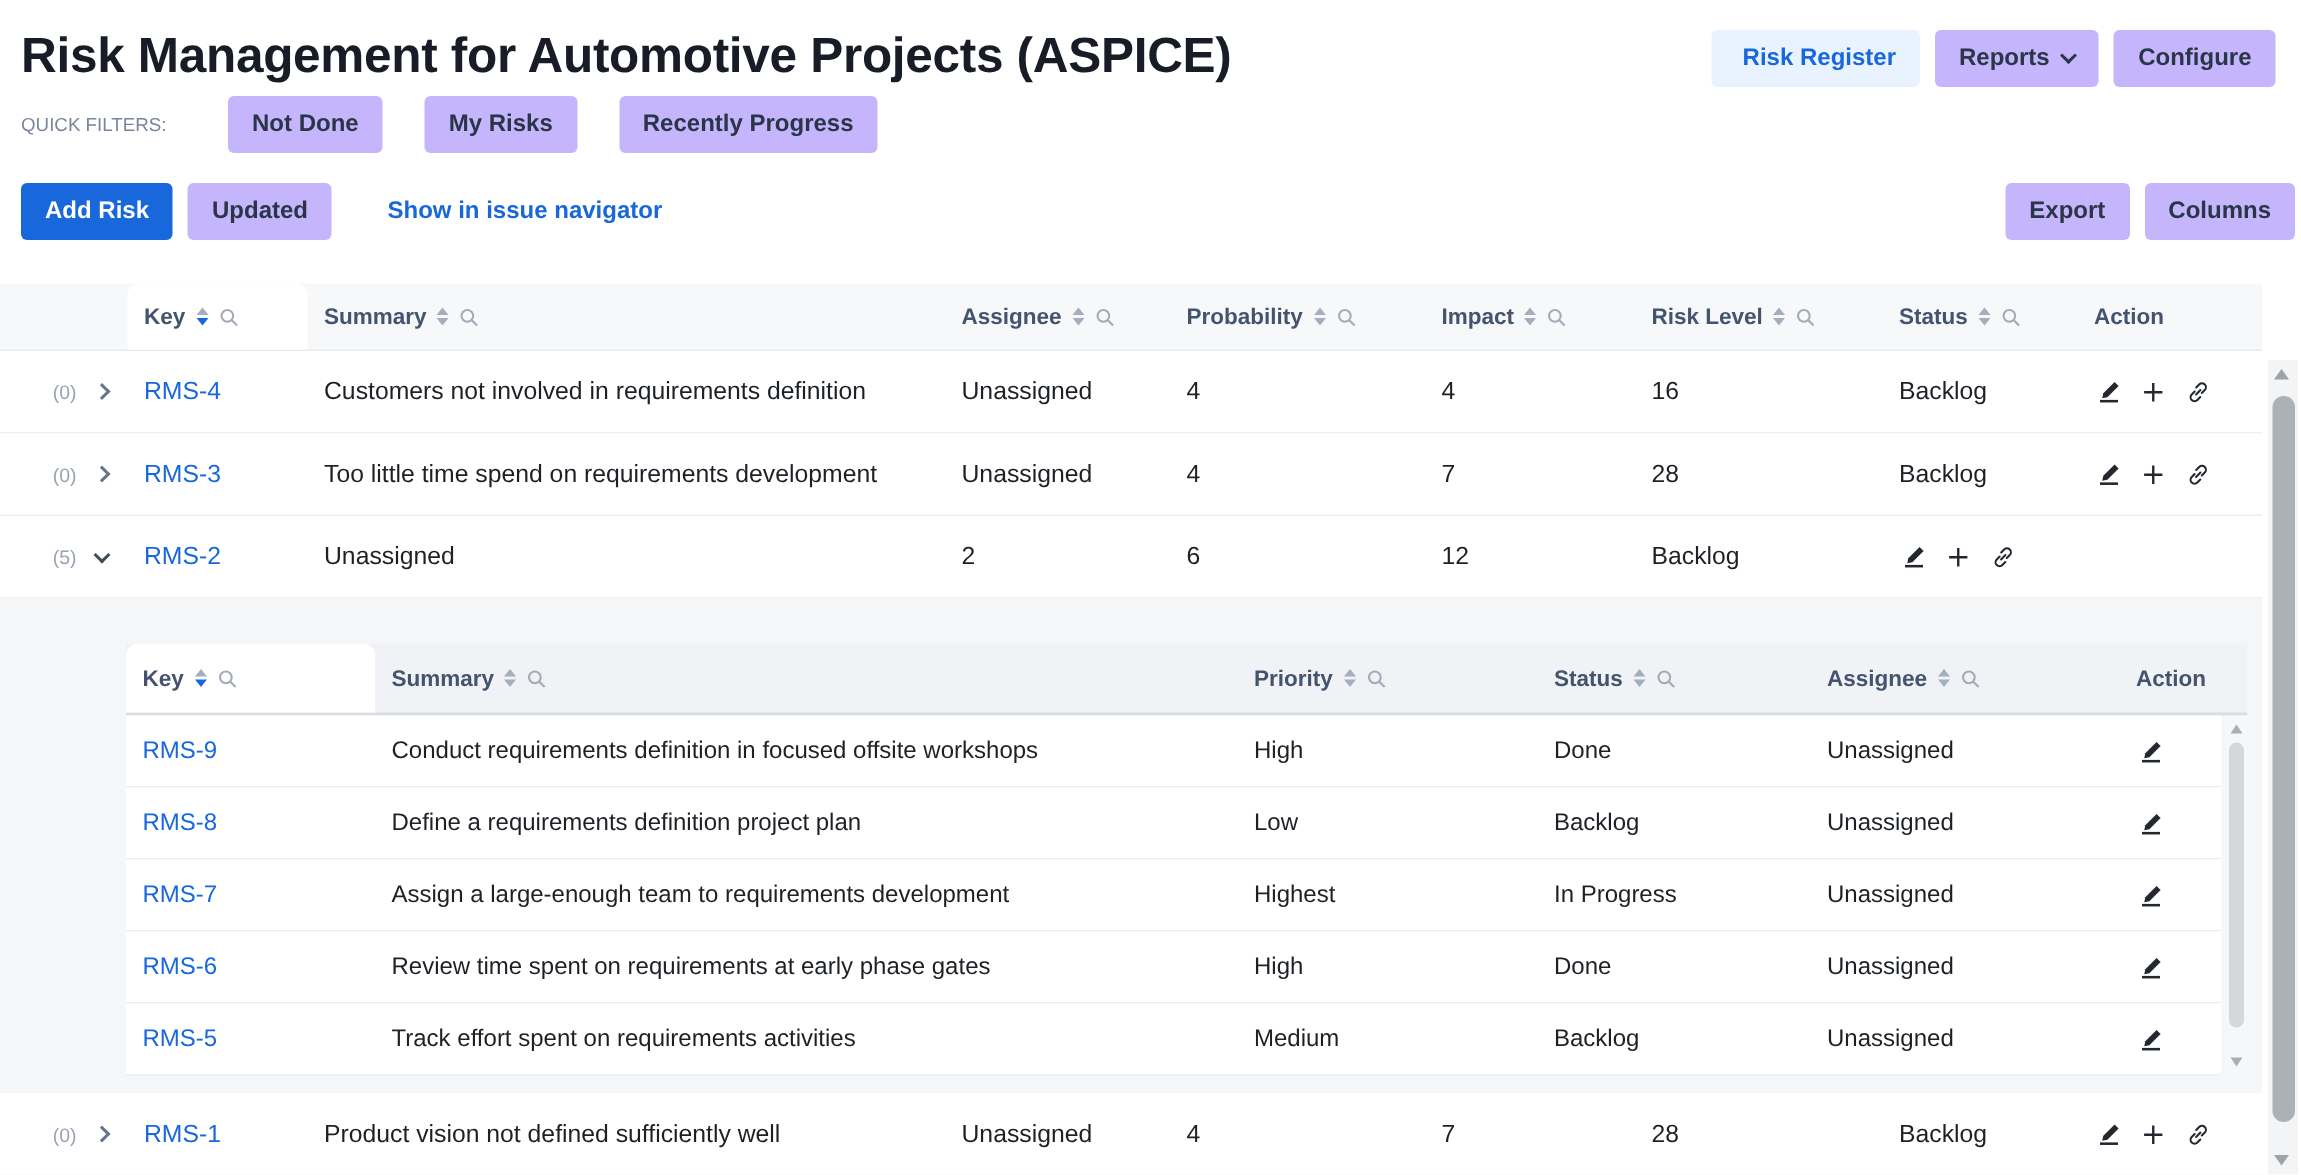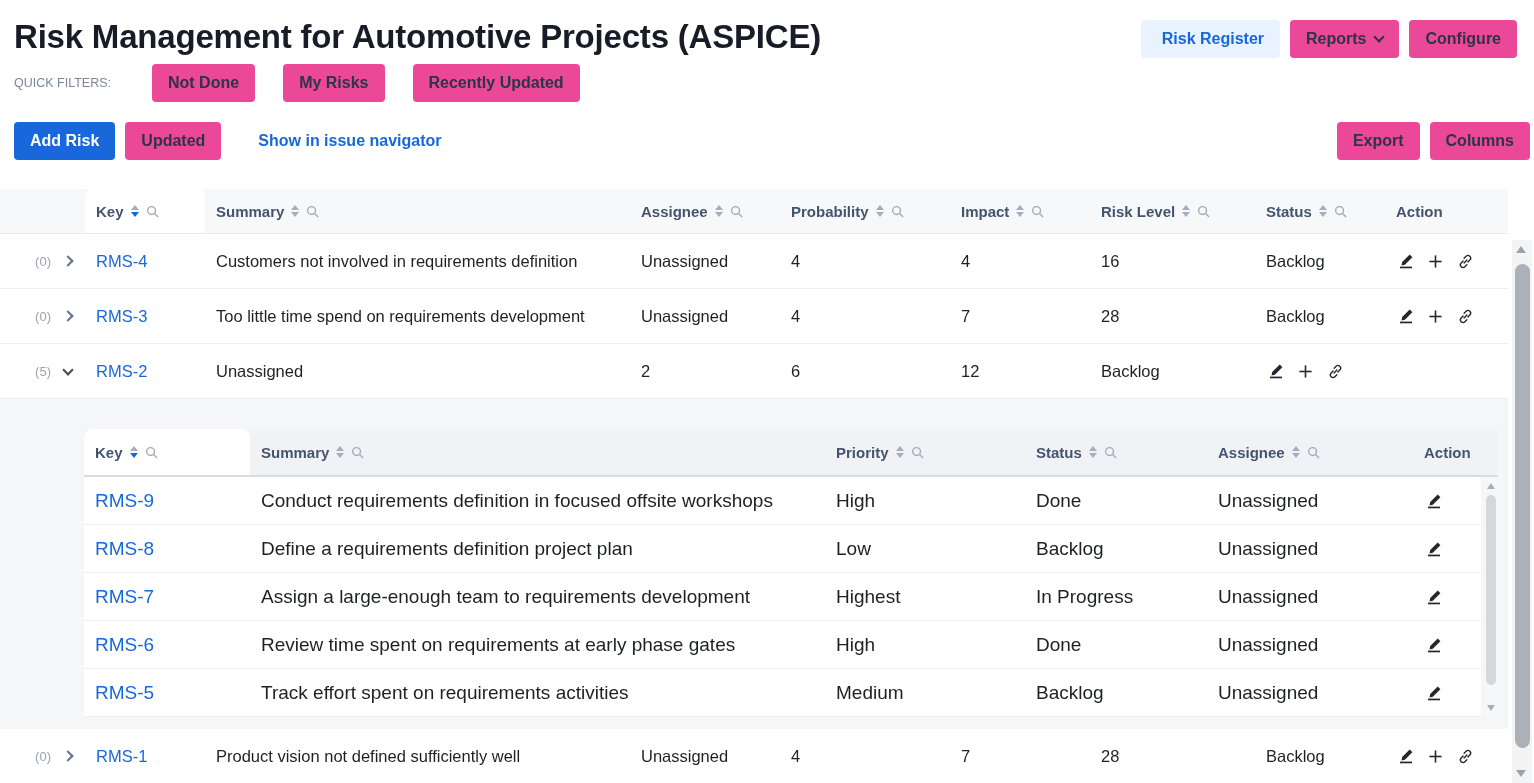--- a/index.html
+++ b/index.html
@@ -7,21 +7,21 @@
   body {
     width:1534px; height:783px; overflow:hidden; position:relative;
     background:#ffffff; color:#1D2125;
     font-family:"Liberation Sans", sans-serif;
   }
   
   .top { display:flex; justify-content:space-between; align-items:center; padding:16px 17px 0 14px; }
   h1 { margin:0; font-size:33px; line-height:42px; font-weight:700; color:#171C26; letter-spacing:-0.2px; }
   .nav-group { display:flex; gap:10px; padding-top:4px; flex:none; }
   .btn {
-    border:none; border-radius:4px; background:#ec4899; color:#2A3547;
+    border:none; border-radius:4px; background:#c4b5fd; color:#2A3547;
     font-size:16px; font-weight:600; padding:0 16px; height:38px;
     display:inline-flex; align-items:center; gap:9px; cursor:pointer;
     font-family:inherit; white-space:nowrap;
   }
   .btn.active-tab { background:#E9F2FF; color:#1868DB;padding-left:21px; }
   .btn.primary { background:#1868DB; color:#ffffff; }
   .ddchev { width:8px; height:8px; border-right:2.4px solid #2A3547; border-bottom:2.4px solid #2A3547; transform:rotate(45deg); margin-top:-4px; display:inline-block; }
 
   
   .quick { display:flex; align-items:center; padding:6px 0 0 14px; gap:28px; }
@@ -59,21 +59,21 @@
   .act svg { display:block; }
 
   
   .expand-panel { background:#F5F6F8; padding:30px 0 12px 84px; }
   .subtable { width:1414px; }
   .sub-grid { display:grid; grid-template-columns:166px 575px 200px 182px 206px 1fr; }
   .sub-thead { background:#F1F2F5; height:48px; border-bottom:2px solid #D9DCE1; }
   .sub-thead .key-col { background:#ffffff; border-radius:8px 8px 0 0; }
   .sub-body { position:relative; }
   .sub-row { height:48px; background:#ffffff; border-bottom:1px solid #EDEEF1; width:calc(100% - 17px); }
-  .sub-row .cell { font-size:19px; }
+  .sub-row .cell { font-size:16px; }
 
   
   .inner-sb { position:absolute; top:0; right:0; width:14px; height:100%; background:#F6F7F8; }
   .inner-sb .au { position:absolute; top:6px; left:3px; width:0; height:0; border-left:4px solid transparent; border-right:4px solid transparent; border-bottom:6px solid #A9AEB5; cursor:pointer; }
   .inner-sb .ad { position:absolute; bottom:6px; left:3px; width:0; height:0; border-left:4px solid transparent; border-right:4px solid transparent; border-top:6px solid #A9AEB5; cursor:pointer; }
   .inner-sb .thumb { position:absolute; left:2px; width:10px; top:18px; height:190px; background:#D5D7DA; border-radius:6px; cursor:pointer; }
 
   .outer-sb { position:absolute; top:240px; right:2px; width:20px; height:543px; background:#F3F4F6; }
   .outer-sb .au { position:absolute; top:6px; left:4px; width:0; height:0; border-left:5.5px solid transparent; border-right:5.5px solid transparent; border-bottom:7px solid #9CA3AB; cursor:pointer; }
   .outer-sb .ad { position:absolute; bottom:6px; left:4px; width:0; height:0; border-left:5.5px solid transparent; border-right:5.5px solid transparent; border-top:7px solid #9CA3AB; cursor:pointer; }
@@ -91,21 +91,21 @@
       <span class="ddchev"></span>
     </button>
     <button class="btn">Configure</button>
   </div>
 </div>
 
 <div class="quick">
   <span class="quick-label">QUICK FILTERS:</span>
   <button class="btn">Not Done</button>
   <button class="btn">My Risks</button>
-  <button class="btn">Recently Updated</button>
+  <button class="btn">Recently Progress</button>
 </div>
 
 <div class="toolbar">
   <button class="btn primary">Add Risk</button>
   <button class="btn">Updated</button>
   <a class="link">Show in issue navigator</a>
   <div class="spacer"></div>
   <button class="btn">Export</button>
   <button class="btn">Columns</button>
 </div>

